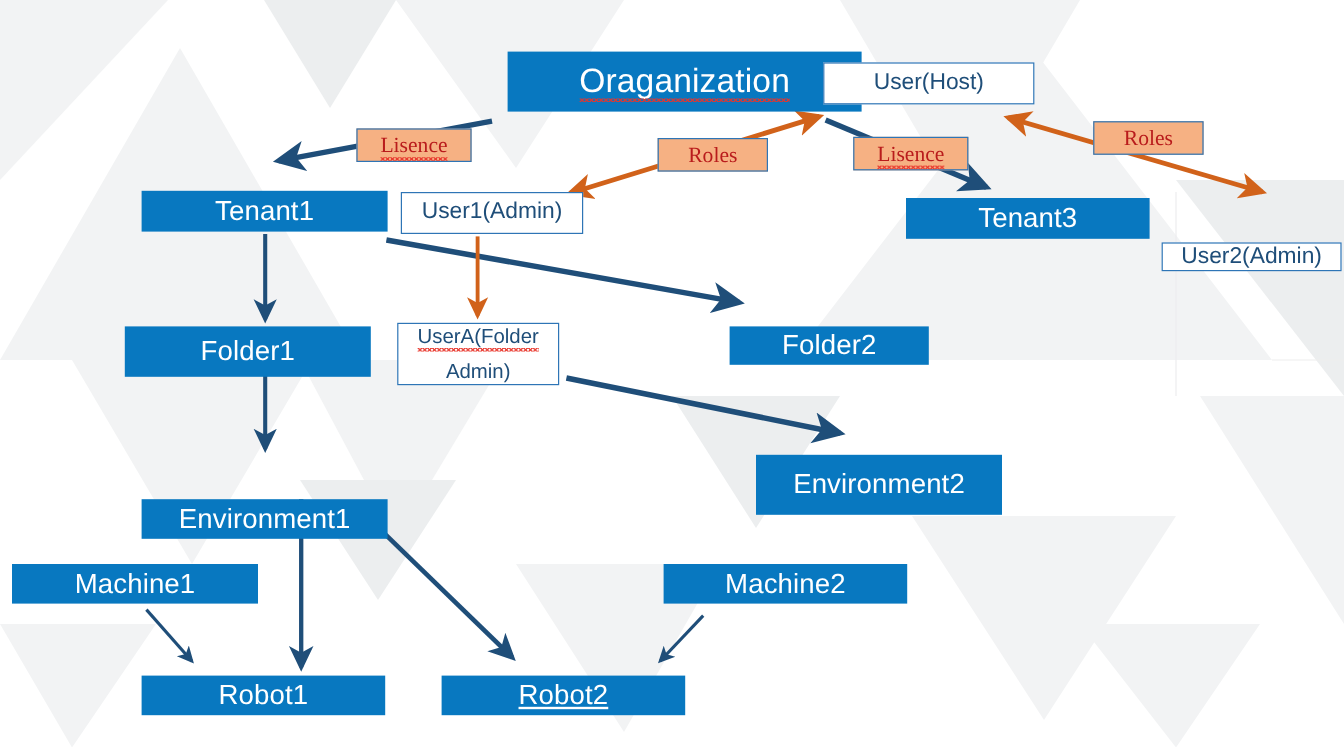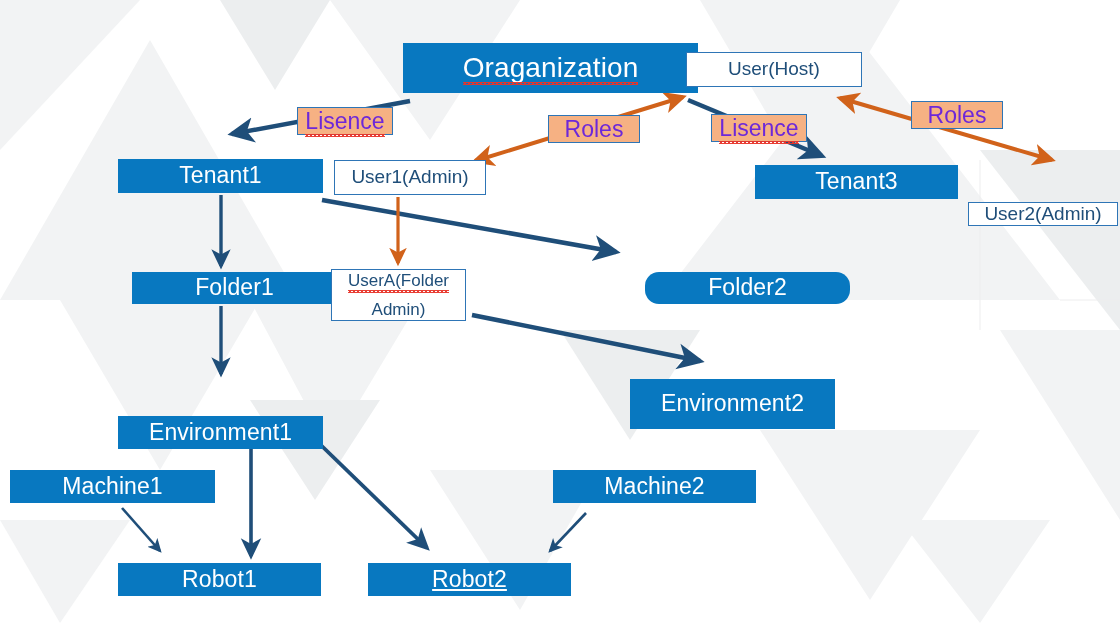--- a/index.html
+++ b/index.html
@@ -61,23 +61,24 @@
   }
   .label {
     position: absolute;
     z-index: 3;
     display: flex;
     align-items: center;
     justify-content: center;
     box-sizing: border-box;
     background: #F6B183;
     border: 1px solid #2E75B6;
-    color: #6d28d9;
-    font-size: 23px;
+    color: #b91c1c;
+    font-size: 18px;
     white-space: nowrap;
+    font-family: Liberation Serif, serif;
   }
   .sp { position: relative; display: inline-block; }
   .sp::after {
     content: "";
     position: absolute;
     left: 0; right: 0;
     bottom: -2px;
     height: 3px;
     background-image:
       linear-gradient(135deg, transparent 0 35%, #E8352B 35% 65%, transparent 65% 100%),
@@ -153,21 +154,21 @@
 
     <path d="M 251,416 L 251,556" stroke="#1F4E79" stroke-width="3.6" fill="none" marker-end="url(#ah-blue)"></path>
 
     <path d="M 295,420 L 427,548" stroke="#1F4E79" stroke-width="3.8" fill="none" marker-end="url(#ah-blue)"></path>
 
     <path d="M 122,508 L 160,551" stroke="#1F4E79" stroke-width="2.6" fill="none" marker-end="url(#ah-blue-thin)"></path>
 
     <path d="M 586,513 L 550,551" stroke="#1F4E79" stroke-width="2.6" fill="none" marker-end="url(#ah-blue-thin)"></path>
   </svg>
 
-  <div class="node node-fill" style="left:403px; top:43px; width:295px; height:50px; font-size:28px;">
+  <div class="node node-fill" style="left:423px; top:43px; width:295px; height:50px; font-size:28px;">
     <span class="sp">Oraganization</span>
   </div>
 
   <div class="node node-outline" style="left:686px; top:52px; width:176px; height:35px;">
     <span>User(Host)</span>
   </div>
 
   <div class="node node-fill" style="left:118px; top:159px; width:205px; height:34px;">
     <span>Tenant1</span>
   </div>
@@ -177,30 +178,30 @@
   </div>
 
   <div class="node node-fill" style="left:755px; top:165px; width:203px; height:34px;">
     <span>Tenant3</span>
   </div>
 
   <div class="node node-outline" style="left:968px; top:166px; width:150px; height:24px;margin-top:36px;">
     <span>User2(Admin)</span>
   </div>
 
-  <div class="node node-fill" style="left:132px; top:272px; width:205px; height:32px;">
+  <div class="node node-fill" style="left:104px; top:272px; width:205px; height:42px;">
     <span>Folder1</span>
   </div>
 
   <div class="node node-outline two-line" style="left:331px; top:269px; width:135px; height:52px; flex-direction:column;">
     <span class="sp">UserA(Folder</span>
     <span>Admin)</span>
   </div>
 
-  <div class="node node-fill" style="left:645px; top:272px; width:205px; height:32px;border-radius:14px;">
+  <div class="node node-fill" style="left:608px; top:272px; width:166px; height:32px;">
     <span>Folder2</span>
   </div>
 
   <div class="node node-fill" style="left:118px; top:380px; width:205px; height:33px;margin-top:36px;">
     <span>Environment1</span>
   </div>
 
   <div class="node node-fill" style="left:630px; top:379px; width:205px; height:50px;">
     <span>Environment2</span>
   </div>

